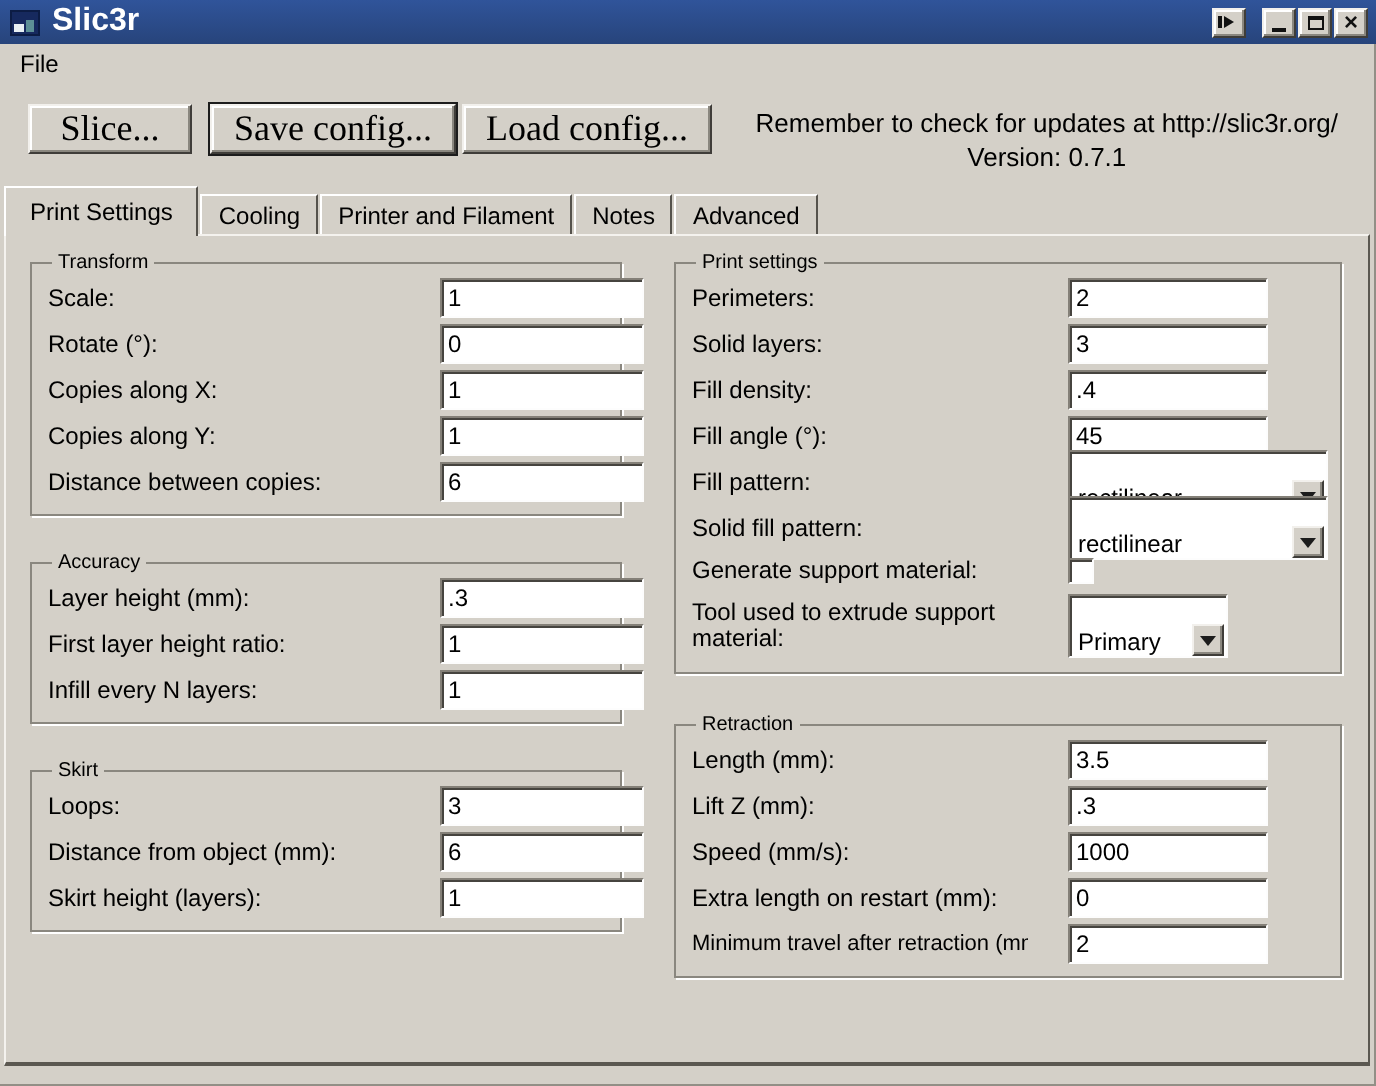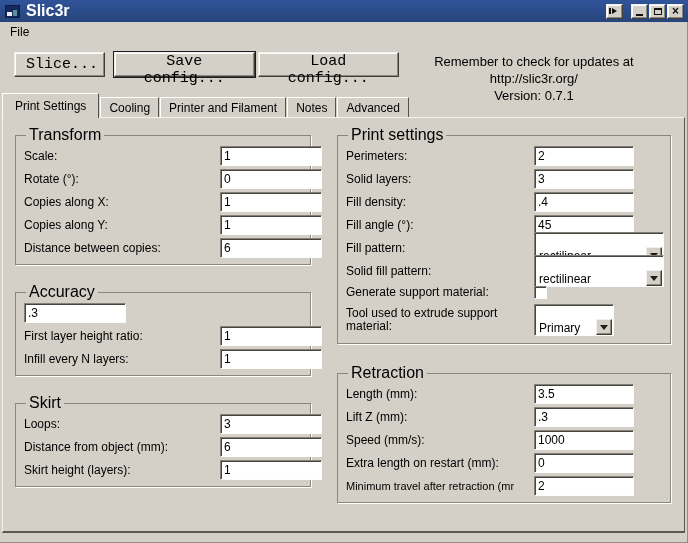--- a/index.html
+++ b/index.html
@@ -24,42 +24,42 @@
   .icon-winmenu{width:0;height:0;border-top:3px solid transparent;border-bottom:3px solid transparent;border-left:5px solid #111;position:relative;}
   .icon-winmenu::before{content:"";position:absolute;left:-8px;top:-3px;width:2px;height:6px;background:#111;}
   .icon-min{width:7px;height:2px;background:#111;margin-top:7px;}
   .icon-max{width:8px;height:7px;border:1px solid #111;border-top-width:2px;}
   .icon-close{font-size:12px;font-weight:bold;line-height:10px;color:#111;}
   
   .menubar{height:20px;display:flex;align-items:center;padding-left:4px;}
   .menu-item{font-size:12px;padding:2px 6px;text-align:right;}
   
   .toolbar{height:49px;display:flex;align-items:flex-start;padding:10px 0 0 14px;}
-  .btn{height:25px;min-width:82px;font-family:Liberation Mono, monospace;font-size:15px;background:#d4d0c8;
+  .btn{height:25px;min-width:82px;font-family:Liberation Serif, serif;font-size:18px;background:#d4d0c8;
        border:1px solid;border-color:#f2f0ec #3f3d39 #3f3d39 #f2f0ec;
        box-shadow:inset -1px -1px 0 #8a877f,inset 1px 1px 0 #fff;padding:0 11px;cursor:default;}
   .btn.default{box-shadow:inset -1px -1px 0 #8a877f,inset 1px 1px 0 #fff,0 0 0 1px #1c1c1c;margin:0 3px 0 1px;}
   .btn.first{margin-right:8px;}
   .notice{margin-left:auto;text-align:center;padding-right:19px;font-size:13px;line-height:17px;padding-top:1px;}
   
   .tabbar{display:flex;align-items:flex-end;height:26px;padding-left:2px;position:relative;z-index:2;}
   .tab{font-size:12px;height:20px;padding:3px 8px 0;background:#d4d0c8;
        border:1px solid;border-color:#fff #55524c #55524c #fff;border-bottom:none;margin-right:1px;white-space:nowrap;cursor:default;}
   .tab.active{height:25px;padding:5px 12px 0;margin-bottom:-1px;border-bottom:none;}
   
   .page{position:relative;margin:0 3px 0 2px;height:416px;
         border-top:1px solid #f4f2ee;border-left:1px solid #f4f2ee;
         border-right:1px solid #5b5851;border-bottom:2px solid #5b5851;
         display:flex;padding:8px 12px 0 12px;gap:26px;background:#d4d0c8;}
   .col{display:flex;flex-direction:column;}
   .col.left{width:296px;}
   .col.right{width:334px;}
   fieldset{margin:0;padding:2px 8px 6px;border:1px solid #8a877f;box-shadow:1px 1px 0 #fff;min-width:0;}
   .col.right fieldset{padding-right:6px;}
-  legend{font-size:16px;padding:0 3px;margin-left:2px;}
+  legend{font-size:10px;padding:0 3px;margin-left:2px;}
   .gap18{margin-top:18px;}
   .gap20{margin-top:20px;}
   .row{display:flex;align-items:center;height:20px;margin-bottom:3px;gap:20px;}
   .row:last-child{margin-bottom:0;}
   .row label{font-size:12px;flex:0 0 176px;}
   .col.right .row label{flex:0 0 168px;}
   .row.cbx{height:16px;}
   .row.tool{height:34px;}
   .row.tool label{line-height:13px;}
   .row.longlbl label{flex:0 0 172px;font-size:11px;white-space:nowrap;overflow:hidden;}
@@ -148,20 +148,21 @@
         </div>
         <div class="row">
           <label>Distance between copies:</label>
           <input class="field" value="6" style="">
         </div>
       </fieldset>
 
       <fieldset class="gap18">
         <legend>Accuracy</legend>
         <div class="row">
+          <label>Layer height (mm):</label>
           <input class="field" value=".3" style="">
         </div>
         <div class="row">
           <label>First layer height ratio:</label>
           <input class="field" value="1" style="">
         </div>
         <div class="row">
           <label>Infill every N layers:</label>
           <input class="field" value="1" style="">
         </div>

